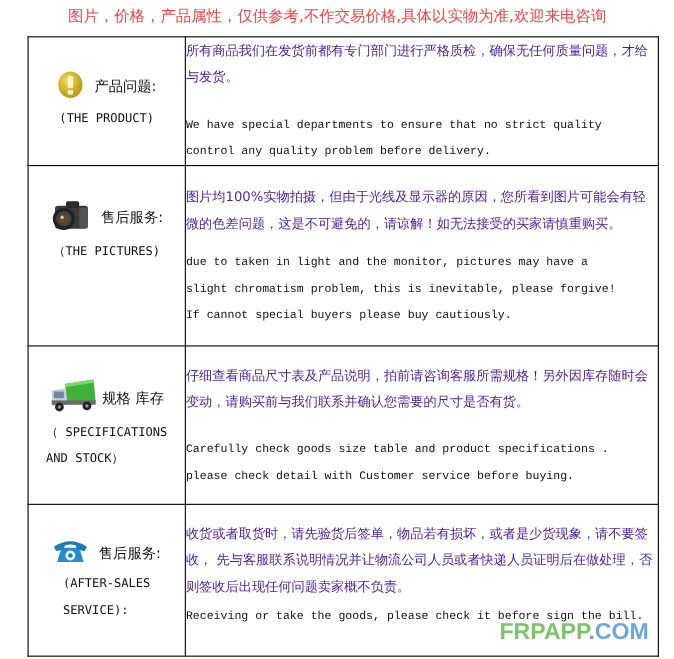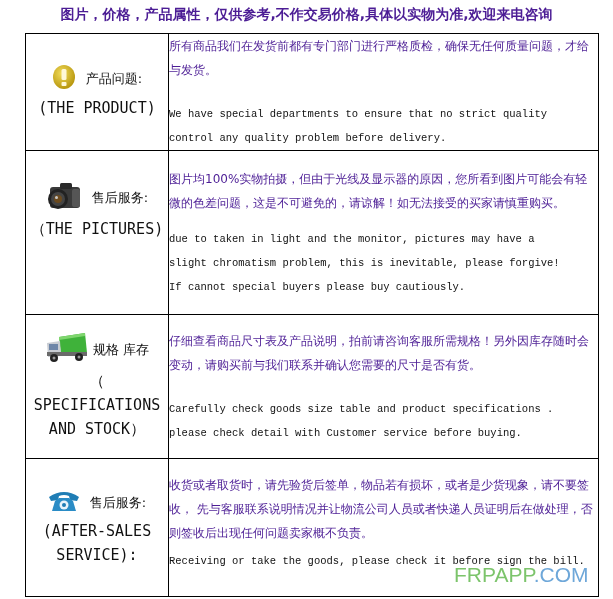--- a/index.html
+++ b/index.html
@@ -1,35 +1,35 @@
 <!DOCTYPE html>
 <html><head>
   <meta charset="utf-8">
   <style>
     html, body { margin: 0; padding: 0; background: #ffffff; }
     body { width: 613px; height: 599px; position: relative; overflow: hidden;
            font-family: "DejaVu Sans", sans-serif; color: #111; }
     .title { position: absolute; left: 0; top: 6px; width: 613px; text-align: center;
-             font-size: 14px; font-weight: bold; letter-spacing: 0px; color: #4c1d95; }
+             font-size: 14px; font-weight: normal; letter-spacing: 0px; color: #ef4444; }
     table.info { position: absolute; left: 25px; top: 33px; width: 574px; height: 562px;
                  border-collapse: collapse; table-layout: fixed; }
     table.info td { border: 1.5px solid #000; vertical-align: middle; padding: 0; }
     td.label-cell { width: 142px; }
     .label-inner { display: flex; flex-direction: column; align-items: center; }
     .label-top { display: flex; align-items: center; justify-content: center; gap: 10px; }
     .label-cn { font-size: 13px; font-weight: normal; color: #111; }
-    .label-en { font-family: "DejaVu Sans Mono", monospace; font-size: 15px; color: #111;
-                text-align: center; line-height: 24px; margin-top: 2px; }
+    .label-en { font-family: "DejaVu Sans Mono", monospace; font-size: 11px; color: #111;
+                line-height: 24px; margin-top: 2px; }
     .content { padding: 6px 10px 6px 20px; }
     .cn-text { font-size: 12px; line-height: 24px; color: #4c1d95; }
     .en-text { font-family: "Liberation Mono", monospace; font-size: 10.5px; line-height: 24px; color: #111;
                margin-top: 20px; }
     .icon { display: inline-block; position: relative; }
     .watermark { position: absolute; left: 454px; top: 563px; font-family: "Liberation Sans", sans-serif;
-                 font-weight: normal; font-size: 21px; letter-spacing: 0px; }
+                 font-weight: bold; font-size: 21px; letter-spacing: 0px; }
     .wm-a { color: #7cc46b; }
     .wm-b { color: #6ea7d9; }
   </style>
 </head>
 <body>
 
 <div class="title">图片，价格，产品属性，仅供参考,不作交易价格,具体以实物为准,欢迎来电咨询</div>
 
 <table class="info">
   <tbody>

